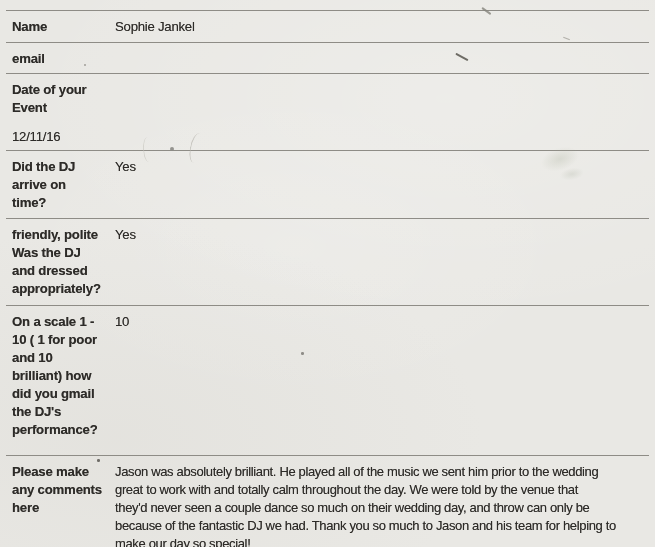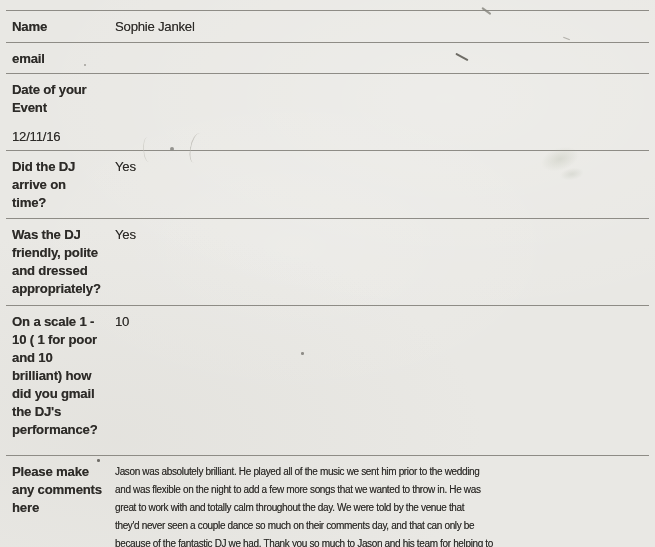--- a/index.html
+++ b/index.html
@@ -44,21 +44,21 @@
   }
   .ln {
     white-space: nowrap;
     font-size: 13.2px;
     line-height: 18px;
     color: var(--ink, #2d2b28);
     letter-spacing: -0.2px;
     text-shadow: 0 0 0.6px rgba(45,43,40,0.55);
   }
   .value-cell .ln { letter-spacing: -0.25px; }
-  .value-cell.multi .ln { font-size: 10px; letter-spacing: -0.35px; }
+  .value-cell.multi .ln { font-size: 13px; letter-spacing: -0.35px; }
 
   
   .artifact { position: absolute; pointer-events: none; }
   .a-dot   { left: 170px; top: 147px; width: 4px; height: 4px; border-radius: 50%; background: #8b8985; opacity: .9; }
   .a-curve1{ left: 190px; top: 133px; width: 13px; height: 30px; border-left: 1px solid #b7b5ae; border-radius: 60% 0 0 45% / 55% 0 0 45%; transform: rotate(9deg); opacity: .75; }
   .a-curve2{ left: 143px; top: 137px; width: 10px; height: 25px; border-left: 1px solid #c2c0b9; border-radius: 60% 0 0 45% / 55% 0 0 45%; transform: rotate(-6deg); opacity: .6; }
   .a-slash1{ left: 481px; top: 10px; width: 11px; height: 1.6px; background: #85837c; transform: rotate(36deg); border-radius: 1px; opacity: .8; }
   .a-slash2{ left: 455px; top: 56px; width: 14px; height: 1.7px; background: #6e6c65; transform: rotate(28deg); border-radius: 1px; }
   .a-tick  { left: 563px; top: 38px; width: 7px; height: 1.3px; background: #8a8880; transform: rotate(22deg); opacity: .6; }
   .a-smudge1{ left: 534px; top: 144px; width: 52px; height: 30px; transform: rotate(-18deg);
@@ -105,22 +105,22 @@
           <div class="ln">arrive on</div>
           <div class="ln">time?</div>
         </div>
     <div class="value-cell">
           <div class="ln">Yes</div>
         </div>
   </div>
 
   <div class="row">
     <div class="label-cell">
+          <div class="ln">friendly, polite</div>
           <div class="ln">Was the DJ</div>
-          <div class="ln">friendly, polite</div>
           <div class="ln">and dressed</div>
           <div class="ln">appropriately?</div>
         </div>
     <div class="value-cell">
           <div class="ln">Yes</div>
         </div>
   </div>
 
   <div class="row">
     <div class="label-cell">
@@ -138,23 +138,22 @@
   </div>
 
   <div class="row">
     <div class="label-cell">
           <div class="ln">Please make</div>
           <div class="ln">any comments</div>
           <div class="ln">here</div>
         </div>
     <div class="value-cell multi">
           <div class="ln">Jason was absolutely brilliant. He played all of the music we sent him prior to the wedding</div>
-          <div class="ln">and was flexible on the night to add a few more songs that we wanted to throw in. He was</div>
           <div class="ln">great to work with and totally calm throughout the day. We were told by the venue that</div>
-          <div class="ln">they'd never seen a couple dance so much on their comments day, and that can only be</div>
+          <div class="ln">they'd never seen a couple dance so much on their wedding day, and throw can only be</div>
           <div class="ln">because of the fantastic DJ we had. Thank you so much to Jason and his team for helping to</div>
           <div class="ln">make our day so special!</div>
         </div>
   </div>
 </div>
 
   <div class="artifact a-dot"></div>
   <div class="artifact a-curve1"></div>
   <div class="artifact a-curve2"></div>
   <div class="artifact a-slash1"></div>

